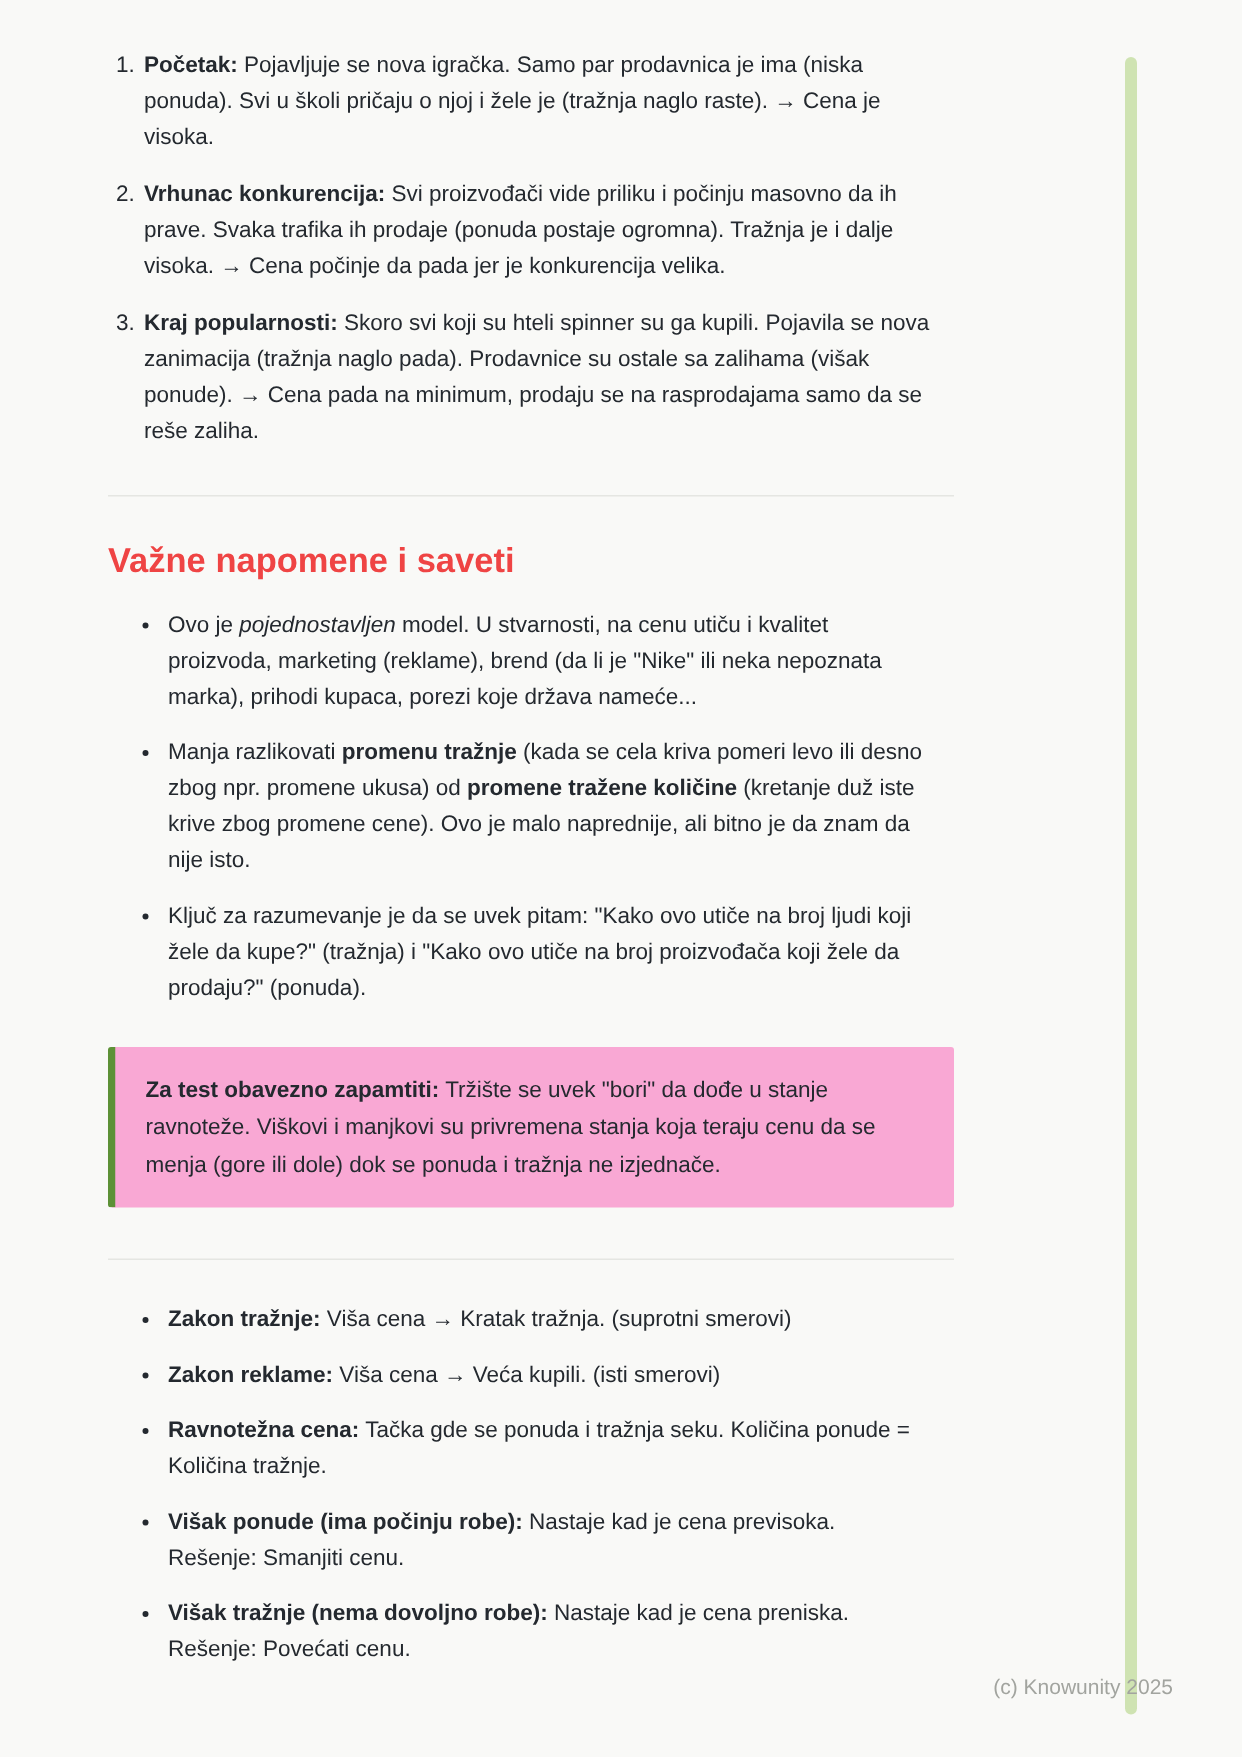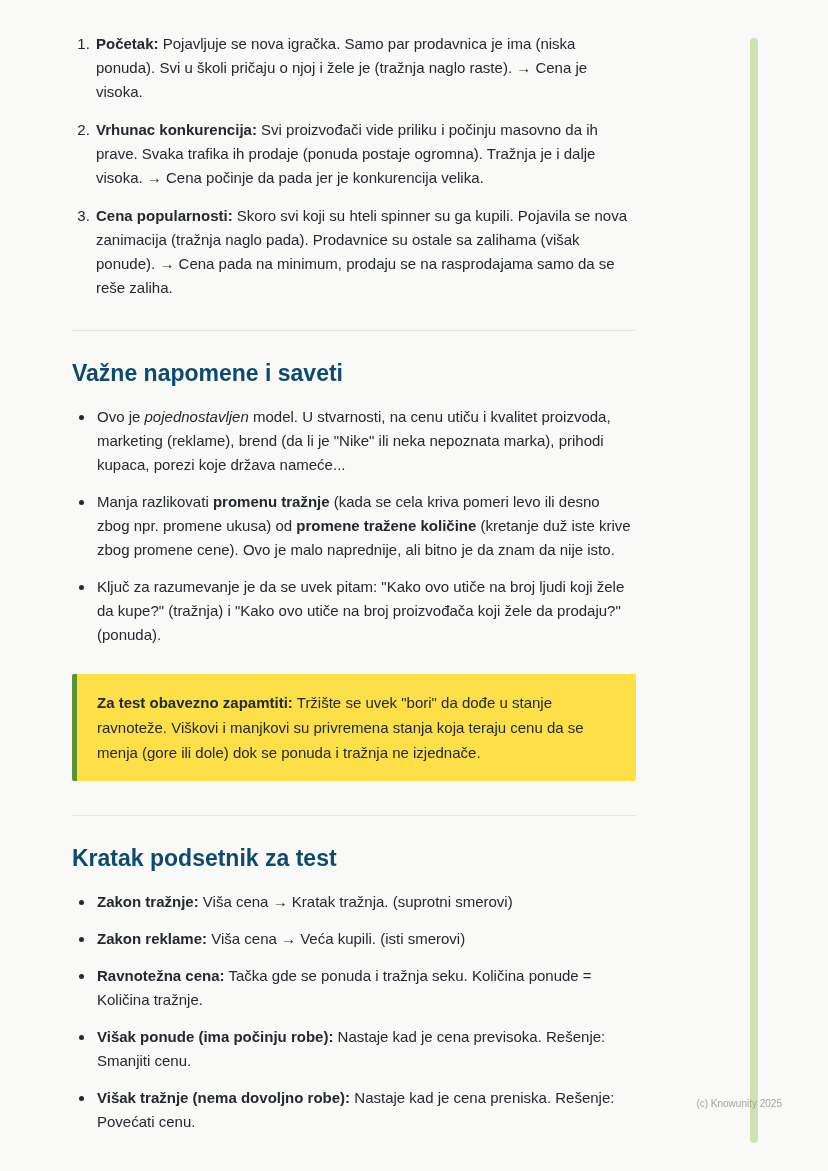--- a/index.html
+++ b/index.html
@@ -31,46 +31,46 @@
     margin: 0;
     padding: 0 0 0 22px;
     list-style: decimal outside;
   }
   ol.num-list > li {
     margin: 0 0 14px 0;
     padding-left: 2px;
   }
 
   ul.bullet-list {
-    margin: 1px;
+    margin: 16px;
     padding: 0 0 0 22px;
     list-style: disc outside;
   }
   ul.bullet-list > li {
     margin: 0 0 13px 0;
     padding-left: 2px;
   }
 
   hr.divider {
     border: none;
     border-top: 1px solid #e5e6e2;
     margin: 30px 0 28px 0;
   }
 
   h2.section-title {
     margin: 0 0 18px 0;
     font-size: 23px;
     line-height: 28px;
     font-weight: 700;
-    color: #0c4a6e;
+    color: #ef4444;
   }
 
   .callout {
     margin-top: 27px;
-    background: #fde047;
+    background: #f9a8d4;
     border-left: 5px solid #5d9136;
     border-radius: 2px;
     padding: 16px 22px 16px 20px;
     font-size: 15px;
     line-height: 25px;
   }
 
   .side-accent-bar {
     position: absolute;
     right: 70px;
@@ -78,54 +78,53 @@
     bottom: 28px;
     width: 8px;
     background: #cfe3b2;
     border-radius: 4px;
     z-index: 1;
   }
 
   .watermark {
     position: absolute;
     right: 46px;
-    bottom: 62px;
-    font-size: 10px;
+    bottom: 39px;
+    font-size: 14px;
     color: #a2a49f;
     z-index: 2;
     white-space: nowrap;
   }
 </style>
 </head>
 <body>
 
 <div class="page">
   <div class="content">
 
     <ol class="num-list">
       <li><span class="b">Početak:</span><span> Pojavljuje se nova igračka. Samo par prodavnica je ima (niska ponuda). Svi u školi pričaju o njoj i žele je (tražnja naglo raste). → Cena je visoka.</span></li>
       <li><span class="b">Vrhunac konkurencija:</span><span> Svi proizvođači vide priliku i počinju masovno da ih prave. Svaka trafika ih prodaje (ponuda postaje ogromna). Tražnja je i dalje visoka. → Cena počinje da pada jer je konkurencija velika.</span></li>
-      <li><span class="b">Cena popularnosti:</span><span> Skoro svi koji su hteli spinner su ga kupili. Pojavila se nova zanimacija (tražnja naglo pada). Prodavnice su ostale sa zalihama (višak ponude). → Cena pada na minimum, prodaju se na rasprodajama samo da se reše zaliha.</span></li>
+      <li><span class="b">Kraj popularnosti:</span><span> Skoro svi koji su hteli spinner su ga kupili. Pojavila se nova zanimacija (tražnja naglo pada). Prodavnice su ostale sa zalihama (višak ponude). → Cena pada na minimum, prodaju se na rasprodajama samo da se reše zaliha.</span></li>
     </ol>
 
     <hr class="divider">
 
     <h2 class="section-title">Važne napomene i saveti</h2>
 
     <ul class="bullet-list">
       <li><span>Ovo je </span><span class="i">pojednostavljen</span><span> model. U stvarnosti, na cenu utiču i kvalitet proizvoda, marketing (reklame), brend (da li je "Nike" ili neka nepoznata marka), prihodi kupaca, porezi koje država nameće...</span></li>
       <li><span>Manja razlikovati </span><span class="b">promenu tražnje</span><span> (kada se cela kriva pomeri levo ili desno zbog npr. promene ukusa) od </span><span class="b">promene tražene količine</span><span> (kretanje duž iste krive zbog promene cene). Ovo je malo naprednije, ali bitno je da znam da nije isto.</span></li>
       <li><span>Ključ za razumevanje je da se uvek pitam: "Kako ovo utiče na broj ljudi koji žele da kupe?" (tražnja) i "Kako ovo utiče na broj proizvođača koji žele da prodaju?" (ponuda).</span></li>
     </ul>
 
     <div class="callout"><span class="b">Za test obavezno zapamtiti:</span><span> Tržište se uvek "bori" da dođe u stanje ravnoteže. Viškovi i manjkovi su privremena stanja koja teraju cenu da se menja (gore ili dole) dok se ponuda i tražnja ne izjednače.</span></div>
 
     <hr class="divider" style="margin-top:34px;">
 
-    <h2 class="section-title">Kratak podsetnik za test</h2>
 
     <ul class="bullet-list">
       <li><span class="b">Zakon tražnje:</span><span> Viša cena → Kratak tražnja. (suprotni smerovi)</span></li>
       <li><span class="b">Zakon reklame:</span><span> Viša cena → Veća kupili. (isti smerovi)</span></li>
       <li><span class="b">Ravnotežna cena:</span><span> Tačka gde se ponuda i tražnja seku. Količina ponude = Količina tražnje.</span></li>
       <li><span class="b">Višak ponude (ima počinju robe):</span><span> Nastaje kad je cena previsoka. Rešenje: Smanjiti cenu.</span></li>
       <li><span class="b">Višak tražnje (nema dovoljno robe):</span><span> Nastaje kad je cena preniska. Rešenje: Povećati cenu.</span></li>
     </ul>
 
   </div>

